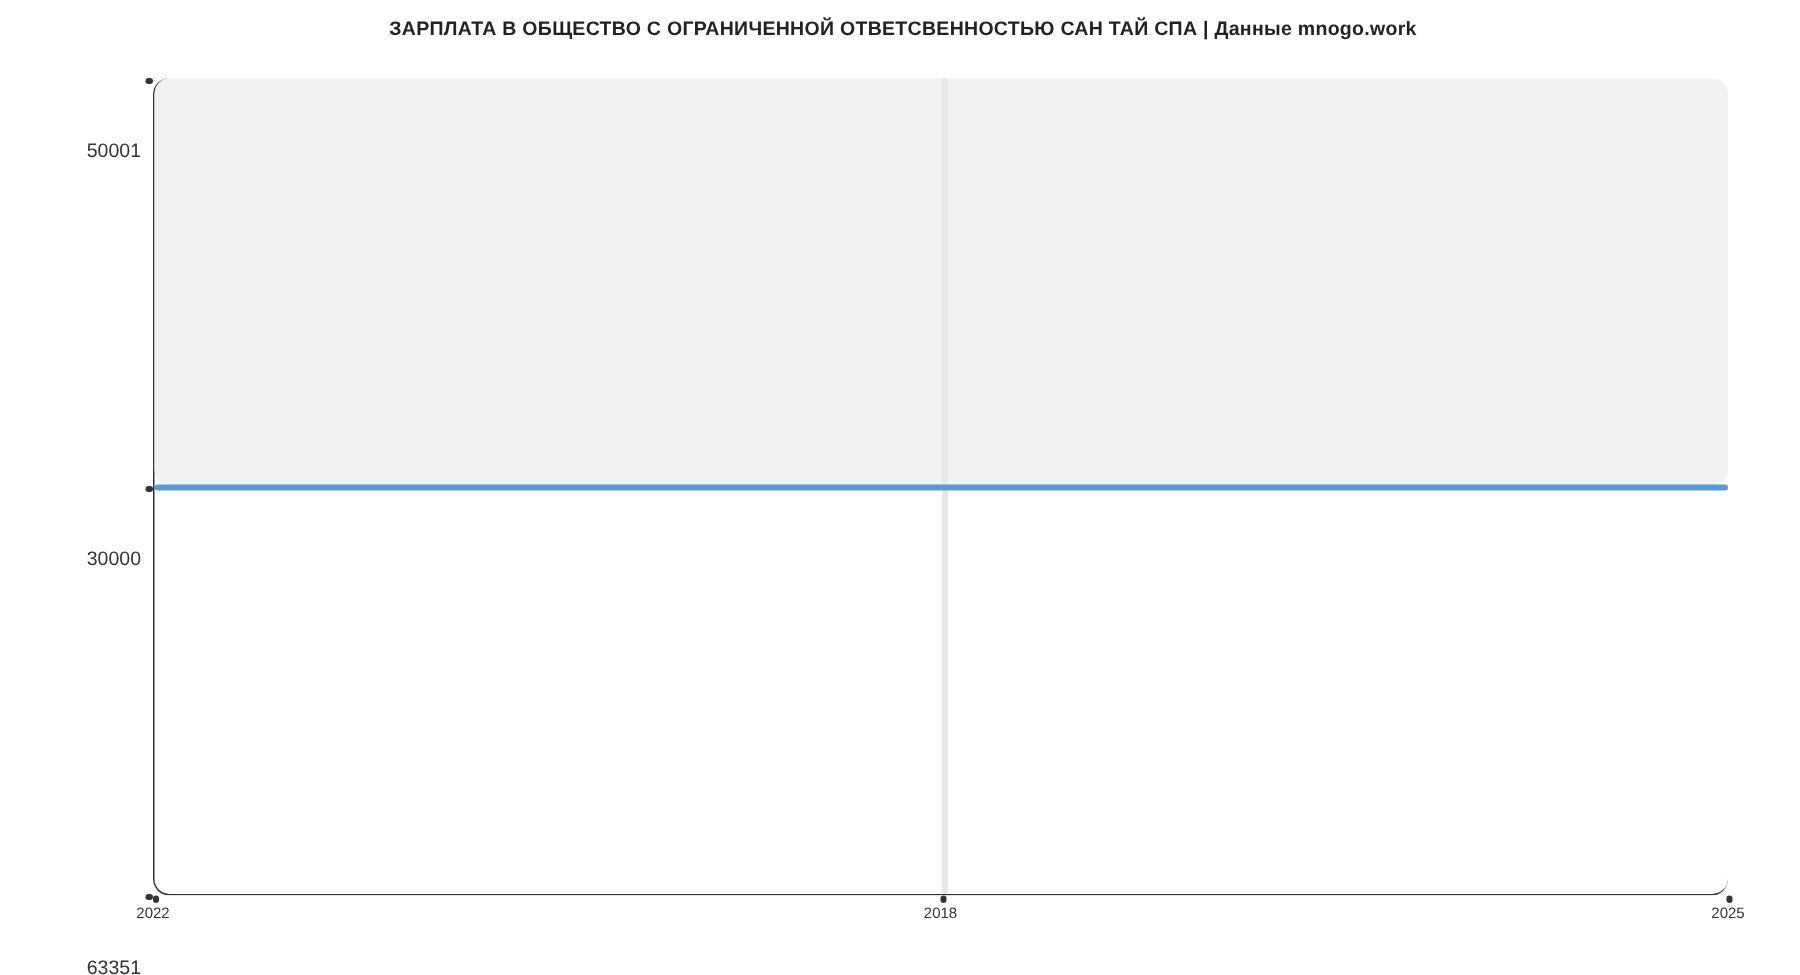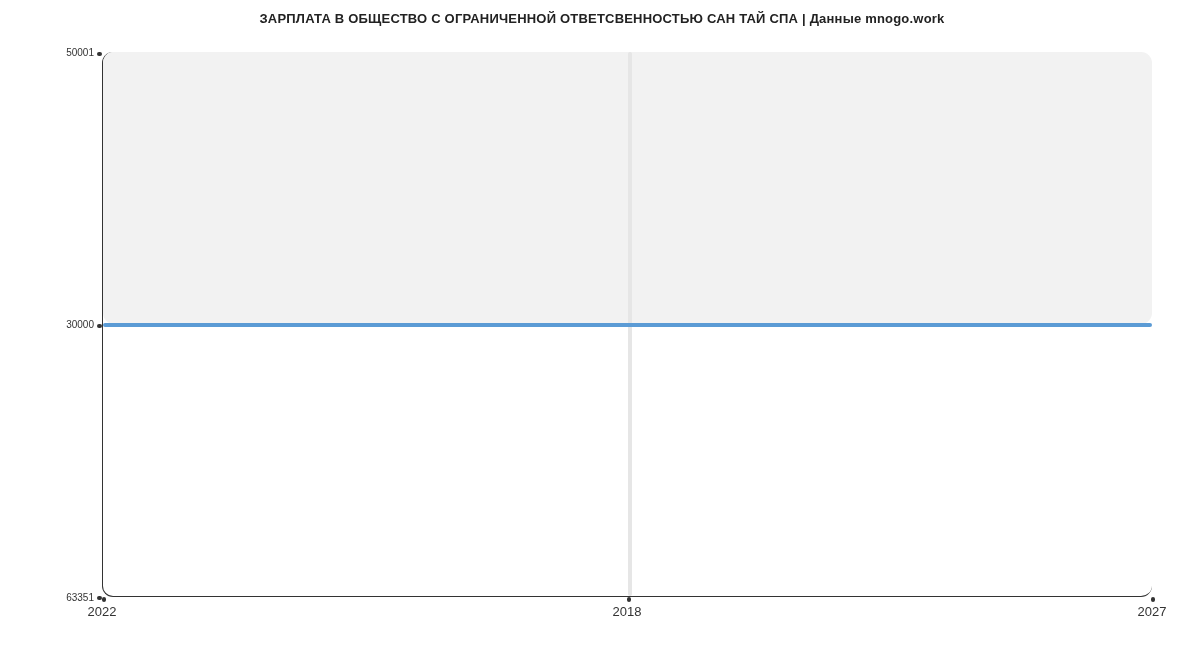--- a/index.html
+++ b/index.html
@@ -55,29 +55,30 @@
       position: absolute;
       top: 0;
       bottom: 0;
       width: 1px;
       background: #e6e6e6;
       z-index: 1;
     }
     .y-tick-label {
       position: absolute;
       right: 1106px;
-      font-size: 10px;
+      font-size: 13px;
       color: #333;
       text-align: right;
       transform: translateY(-50%);
+      margin-top: 48px;
     }
     .x-tick-label {
       position: absolute;
       top: 600px;
-      font-size: 13px;
+      font-size: 10px;
       color: #333;
       text-align: center;
       transform: translateX(-50%);
     }
     .y-tick {
       position: absolute;
       width: 5px;
       height: 1px;
       background: #333;
       right: 1100px;
@@ -99,21 +100,21 @@
   <div class="y-tick-label" style="top:50px">50001</div>
   <div class="y-tick-label" style="top:322px">30000</div>
   <div class="y-tick-label" style="top:595px">63351</div>
 
   <div class="y-tick" style="top:50px"></div>
   <div class="y-tick" style="top:322px"></div>
   <div class="y-tick" style="top:594px"></div>
 
   <div class="x-tick-label" style="left:100px">2022</div>
   <div class="x-tick-label" style="left:625px">2018</div>
-  <div class="x-tick-label" style="left:1150px">2027</div>
+  <div class="x-tick-label" style="left:1150px">2025</div>
 
   <div class="x-tick" style="left:100px"></div>
   <div class="x-tick" style="left:625px"></div>
   <div class="x-tick" style="left:1149px"></div>
 
   <div class="plot-area">
     <div class="x-grid" style="left:50%"></div>
     <div class="area-fill"></div>
     <div class="line-series"></div>
   </div>

